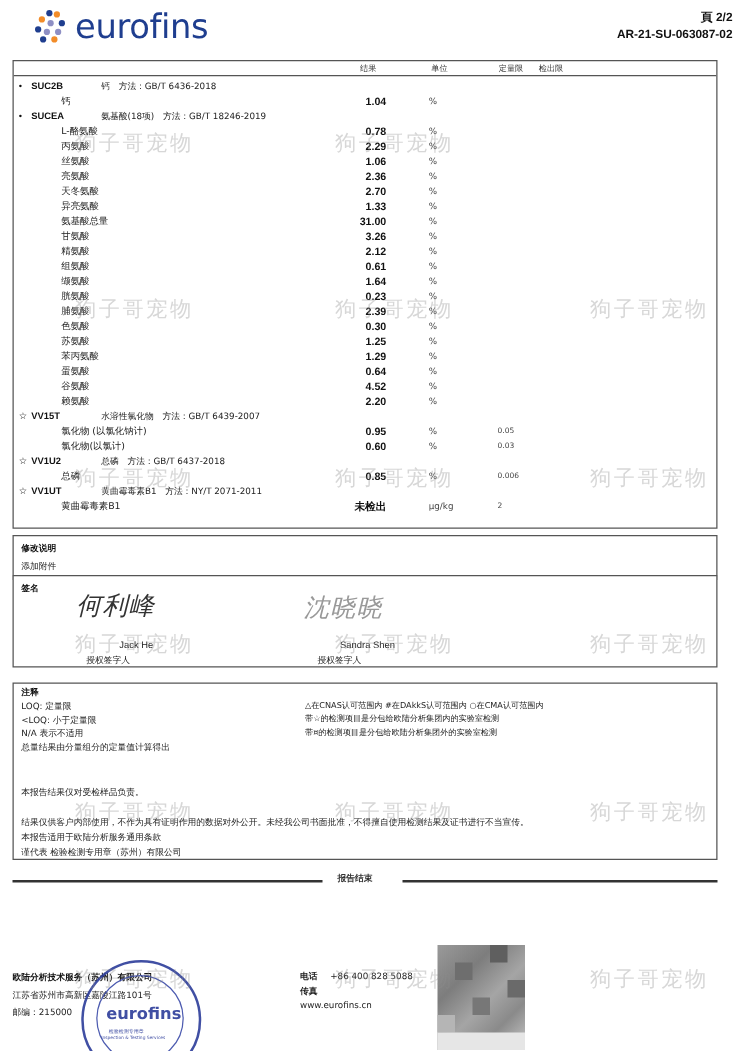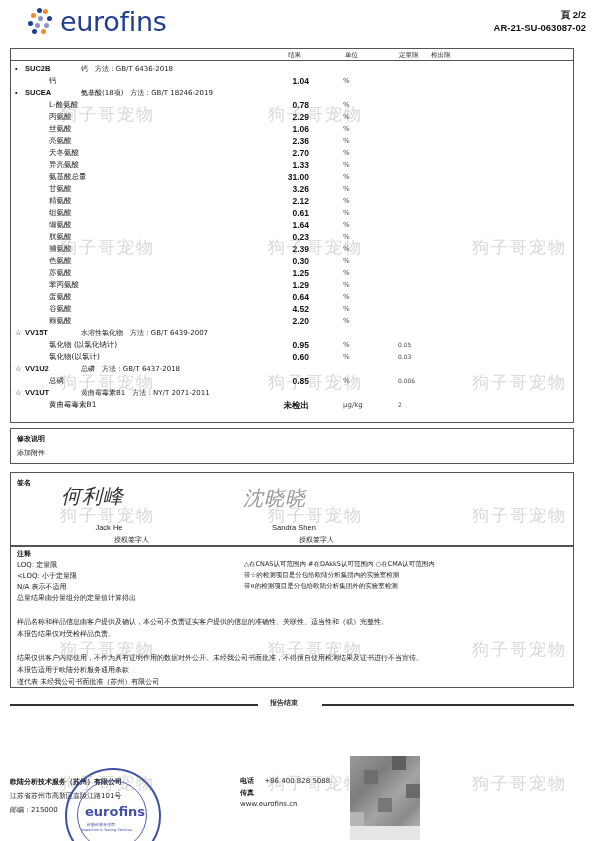--- a/index.html
+++ b/index.html
@@ -22,30 +22,30 @@
   .row { position: absolute; left: 0; width: 100%; height: 12px; font-size: 7.5px; line-height: 12px; }
   .row .cell { position: absolute; white-space: nowrap; }
   .group .code { left: 6px; font-family: "Liberation Sans", sans-serif; font-weight: bold; font-size: 7.5px; color: #111; }
   .group .title { left: 70px; font-size: 7px; color: #222; }
   .item .name { left: 38px; font-size: 7.5px; color: #222; }
   .item .val { right: 264px; font-family: "Liberation Sans", sans-serif; font-weight: bold; font-size: 8.5px; color: #111; text-align: right; }
   .item .unit { left: 332px; font-size: 7px; color: #444; }
   .item .loq { left: 387px; font-size: 6px; color: #444; }
 
   .mod { top: 428px; height: 36px; }
-  .sig { top: 472px; height: 74px; }
+  .sig { top: 460px; height: 74px; }
   .notes { top: 546px; height: 142px; }
 
   .box-title { position: absolute; left: 6px; font-family: "DejaVu Sans", sans-serif; font-weight: bold; font-size: 7px; color: #111; }
   .box-text { position: absolute; font-size: 7px; color: #222; white-space: nowrap; }
 
   .signature { position: absolute; font-family: "DejaVu Serif", serif; font-style: italic; font-size: 20px; color: #333; letter-spacing: 1px; }
   .sig2 { color: #999; }
   .signer-name { position: absolute; font-family: "Liberation Sans", sans-serif; font-size: 7.5px; color: #222; text-align: center; width: 80px; }
-  .signer-role { position: absolute; font-size: 7px; color: #222; text-align: right; width: 80px; }
+  .signer-role { position: absolute; font-size: 7px; color: #222; text-align: left; width: 80px; }
 
   .end-line { position: absolute; top: 704px; height: 2px; background: #333; }
   .end-text { position: absolute; top: 698px; left: 270px; font-size: 7px; font-weight: bold; color: #333; }
 
   .footer-company { position: absolute; left: 10px; top: 777px; font-size: 7px; font-weight: bold; color: #111; }
   .footer-line { position: absolute; left: 10px; font-size: 7px; color: #222; white-space: nowrap; }
 
   .stamp { position: absolute; left: 65px; top: 768px; width: 96px; height: 96px; border: 2.5px solid #2c3c9a; border-radius: 50%; opacity: 0.9; }
   .stamp-inner { position: absolute; left: 10px; top: 10px; width: 70px; height: 70px; border: 1px solid #3a4aa8; border-radius: 50%; }
   .stamp-brand { position: absolute; left: 18px; top: 34px; font-size: 13px; font-weight: bold; color: #2c3c9a; }
@@ -281,25 +281,24 @@
 
 <div class="box notes">
   <div class="box-title" style="top:2px">注释</div>
   <div class="box-text" style="left:6px;top:13px">LOQ: 定量限</div>
   <div class="box-text" style="left:6px;top:24px">&lt;LOQ: 小于定量限</div>
   <div class="box-text" style="left:6px;top:35px">N/A 表示不适用</div>
   <div class="box-text" style="left:6px;top:46px">总量结果由分量组分的定量值计算得出</div>
   <div class="box-text" style="left:233px;top:13px;font-size:6.5px">△在CNAS认可范围内 #在DAkkS认可范围内 ○在CMA认可范围内</div>
   <div class="box-text" style="left:233px;top:24px;font-size:6.5px">带☆的检测项目是分包给欧陆分析集团内的实验室检测</div>
   <div class="box-text" style="left:233px;top:35px;font-size:6.5px">带¤的检测项目是分包给欧陆分析集团外的实验室检测</div>
-  <div class="box-text" style="left:6px;top:70px">样品名称和样品信息由客户提供及确认，本公司不负责证实客户提供的信息的准确性、关联性、适当性和（或）完整性。</div>
   <div class="box-text" style="left:6px;top:82px">本报告结果仅对受检样品负责。</div>
   <div class="box-text" style="left:6px;top:106px">结果仅供客户内部使用，不作为具有证明作用的数据对外公开。未经我公司书面批准，不得擅自使用检测结果及证书进行不当宣传。</div>
   <div class="box-text" style="left:6px;top:118px">本报告适用于欧陆分析服务通用条款</div>
-  <div class="box-text" style="left:6px;top:130px">谨代表 未经我公司书面批准（苏州）有限公司</div>
+  <div class="box-text" style="left:6px;top:130px">谨代表 检验检测专用章（苏州）有限公司</div>
 </div>
 
 <div class="end-line" style="left:10px;width:248px"></div>
 <div class="end-text">报告结束</div>
 <div class="end-line" style="left:322px;width:252px"></div>
 
 <div class="footer-company">欧陆分析技术服务（苏州）有限公司</div>
 <div class="footer-line" style="top:791px">江苏省苏州市高新区嘉陵江路101号</div>
 <div class="footer-line" style="top:805px">邮编：215000</div>
 

